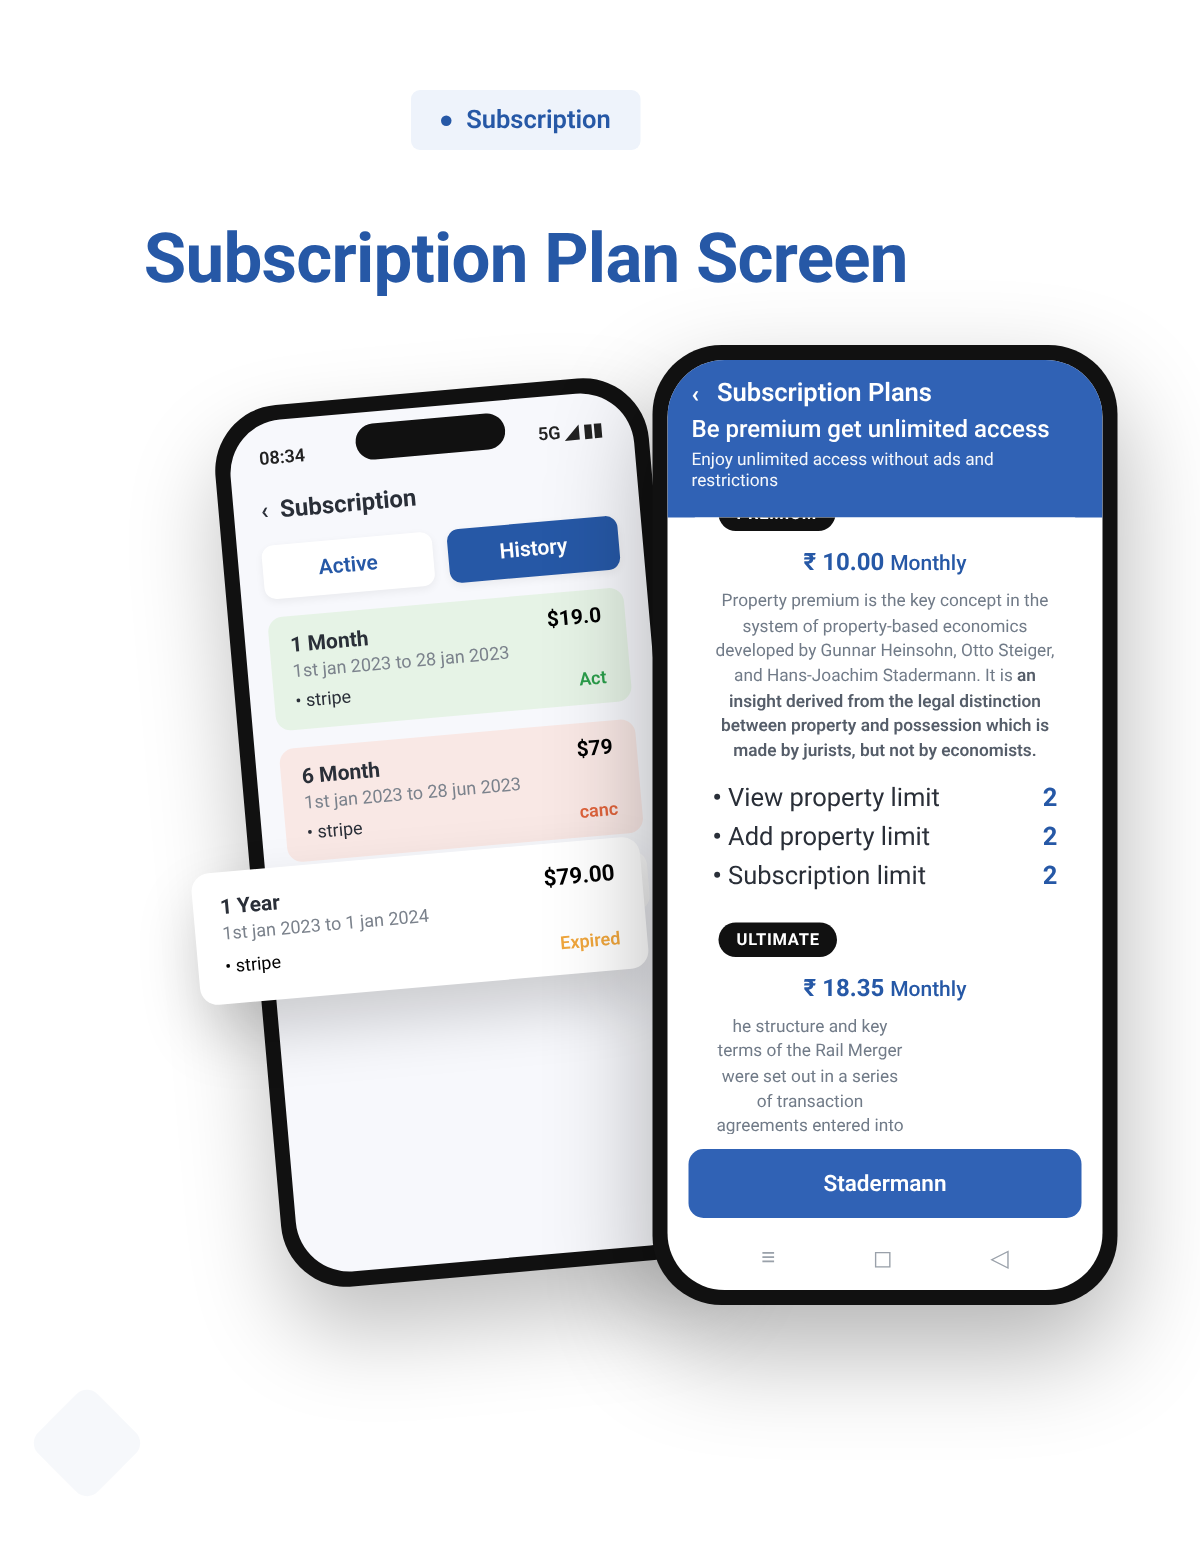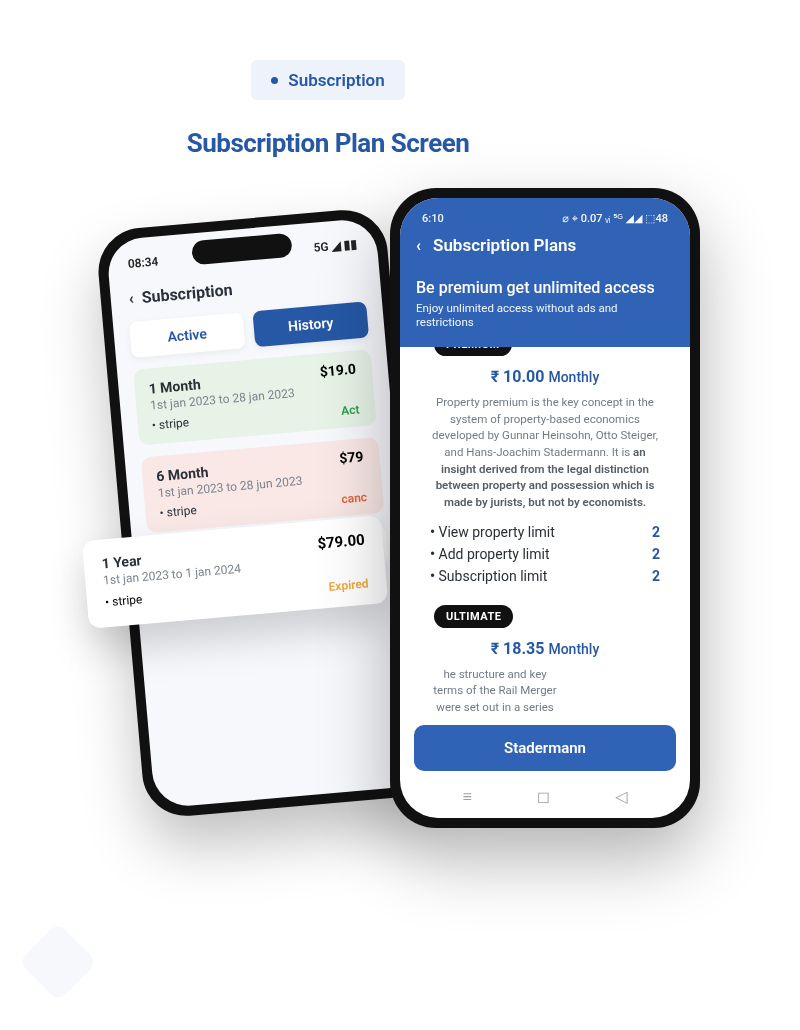--- a/index.html
+++ b/index.html
@@ -9,20 +9,21 @@
     font-family: -apple-system, "Segoe UI", Roboto, Arial, sans-serif;
     background: #ffffff;
     position: relative;
     overflow: hidden;
   }
   .page {
     width: 656px;
     height: 1030px;
     position: relative;
     padding-top: 60px;
+    padding-left: 45px;
   }
   .chip {
     margin: 0 auto;
     width: fit-content;
     background: #eef3fb;
     border-radius: 6px;
     padding: 10px 20px;
     color: #2658a6;
     font-weight: 600;
     font-size: 17px;
@@ -31,22 +32,22 @@
     gap: 10px;
   }
   .chip .dot {
     width: 7px;
     height: 7px;
     border-radius: 50%;
     background: #2658a6;
   }
   .headline {
     text-align: center;
-    margin-top: 28px;
-    font-size: 26px;
+    margin-top: 46px;
+    font-size: 46px;
     font-weight: 700;
     color: #2658a6;
     letter-spacing: -0.5px;
   }
   .sub {
     text-align: center;
     margin: 14px auto 0 auto;
     max-width: 620px;
     color: #5d6570;
     font-size: 17px;
@@ -244,21 +245,21 @@
     opacity: .95;
   }
   .p2-title {
     display: flex;
     align-items: center;
     gap: 12px;
     font-size: 17px;
     font-weight: 600;
   }
   .p2-big {
-    margin-top: 23px;
+    margin-top: 4px;
     font-size: 16px;
     font-weight: 500;
   }
   .p2-sub { font-size: 11.5px; opacity: .95; margin-top: 4px; }
   .p2-body {
     flex: 1;
     overflow: hidden;
     padding: 0 14px;
   }
   .plan-card {
@@ -294,21 +295,21 @@
     color: #717b88;
     line-height: 1.45;
     margin-top: 8px;
   }
   .plan-desc .bold { color: #555d69; font-weight: 600; }
   .plan-limits { margin-top: 10px; }
   .limit-row {
     display: flex;
     align-items: center;
     justify-content: space-between;
-    font-size: 14px;
+    font-size: 17px;
     padding: 3px 0;
     color: #2a2f38;
   }
   .limit-row .lbl::before { content: "•  "; font-weight: 700; }
   .limit-row .val { color: #2658a6; font-weight: 700; }
   .plan-card.tight { padding-bottom: 6px; }
   .plan-card.tight .plan-desc { max-width: 130px; }
 
   .subscribe-wrap {
     padding: 10px 14px 6px 14px;
@@ -392,24 +393,20 @@
       <div class="t">1 Year</div>
       <div class="dates">1st jan 2023  to 1 jan 2024</div>
       <div class="method">stripe</div>
       <div class="price">$79.00</div>
       <div class="exp">Expired</div>
     </div>
 
     <div class="phone2">
       <div class="screen2">
         <div class="p2-header">
-          <div class="p2-status">
-            <span>6:10</span>
-            <span>⌀ ⌖ 0.07 ᵥᵢ  ⁵ᴳ ◢◢ ⬚48</span>
-          </div>
           <div class="p2-title">
             <span class="chev">‹</span>
             <span>Subscription Plans</span>
           </div>
           <div class="p2-big">Be premium get unlimited access</div>
           <div class="p2-sub">Enjoy unlimited access without ads and restrictions</div>
         </div>
 
         <div class="p2-body">
 

